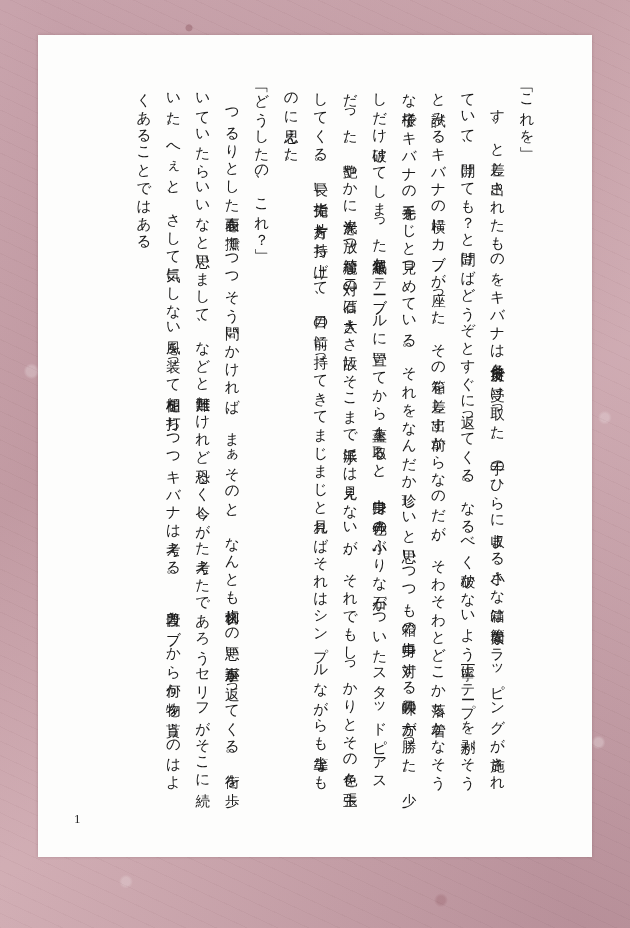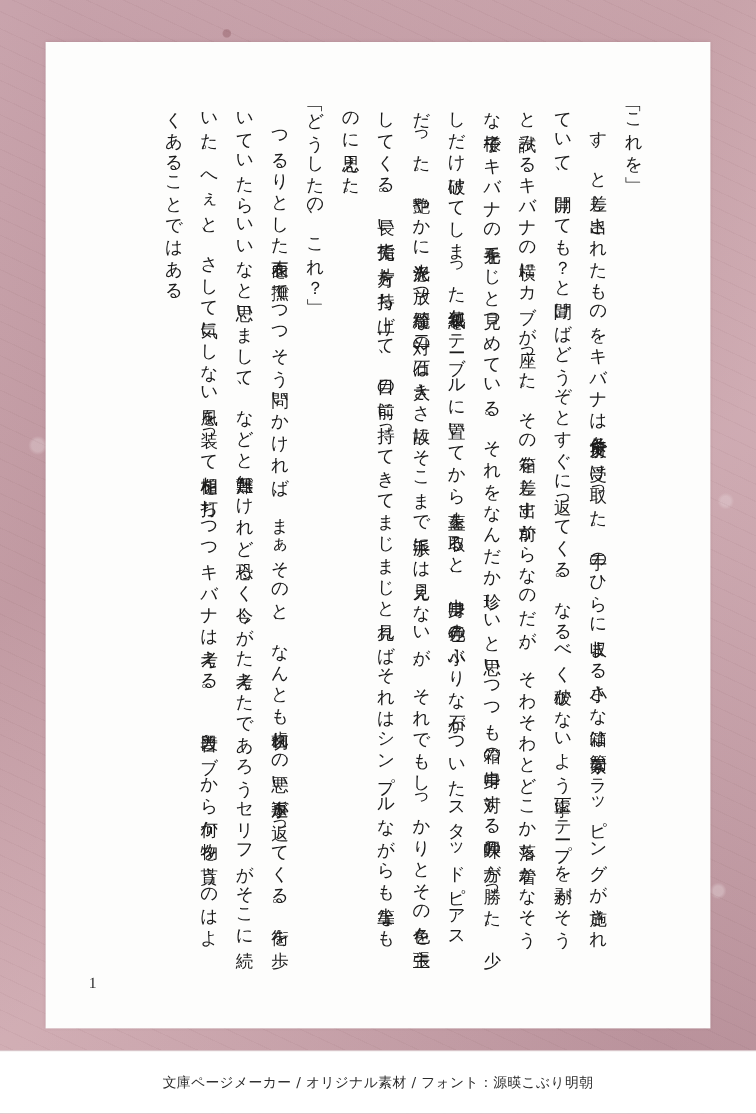--- a/index.html
+++ b/index.html
@@ -123,17 +123,14 @@
       <p>「これを」</p>
       <p>　す、と差し出されたものをキバナは条件反射で受け取った。手のひらに収まる小さな箱は簡素なラッピングが施されていて、開けても？と聞けばどうぞとすぐに返ってくる。なるべく破かないよう丁寧にテープを剥がそうと試みるキバナの横にカブが座った。その箱を差し出す前からなのだが、そわそわとどこか落ち着かなそうな様子でキバナの手元をじと見つめている。それをなんだか珍しいと思いつつも箱の中身に対する興味の方が勝った。少しだけ破けてしまった包装紙をテーブルに置いてから上蓋を取ると、中身は赤色の小ぶりな石がついたスタッドピアスだった。艶やかに光沢を放つ綺麗な二対の石は大きさ故にそこまで派手には見えないが、それでもしっかりとその色を主張してくる。長い指先で片方を持ち上げて、目の前に持ってきてまじまじと見ればそれはシンプルながらも上等なものに思えた。</p>
       <p>「どうしたの、これ？」</p>
       <p>　つるりとした表面を撫でつつそう問いかければ、まぁそのと、なんとも歯切れの悪い返事が返ってくる。街を歩いていたらいいなと思いまして、などと無難だけれど恐らく今しがた考えたであろうセリフがそこに続いた。へぇと、さして気にしない風を装って相槌を打ちつつキバナは考える。　普段カブから何か物を貰うのはよくあることではある</p>
     </div>
 
     <div id="page-number">1</div>
 
   </div>
 
-  <div id="footer">
-    <span id="footer-text">文庫ページメーカー / オリジナル素材 / フォント：源暎こぶり明朝</span>
-  </div>
 
 </div>
 
 </body></html>

